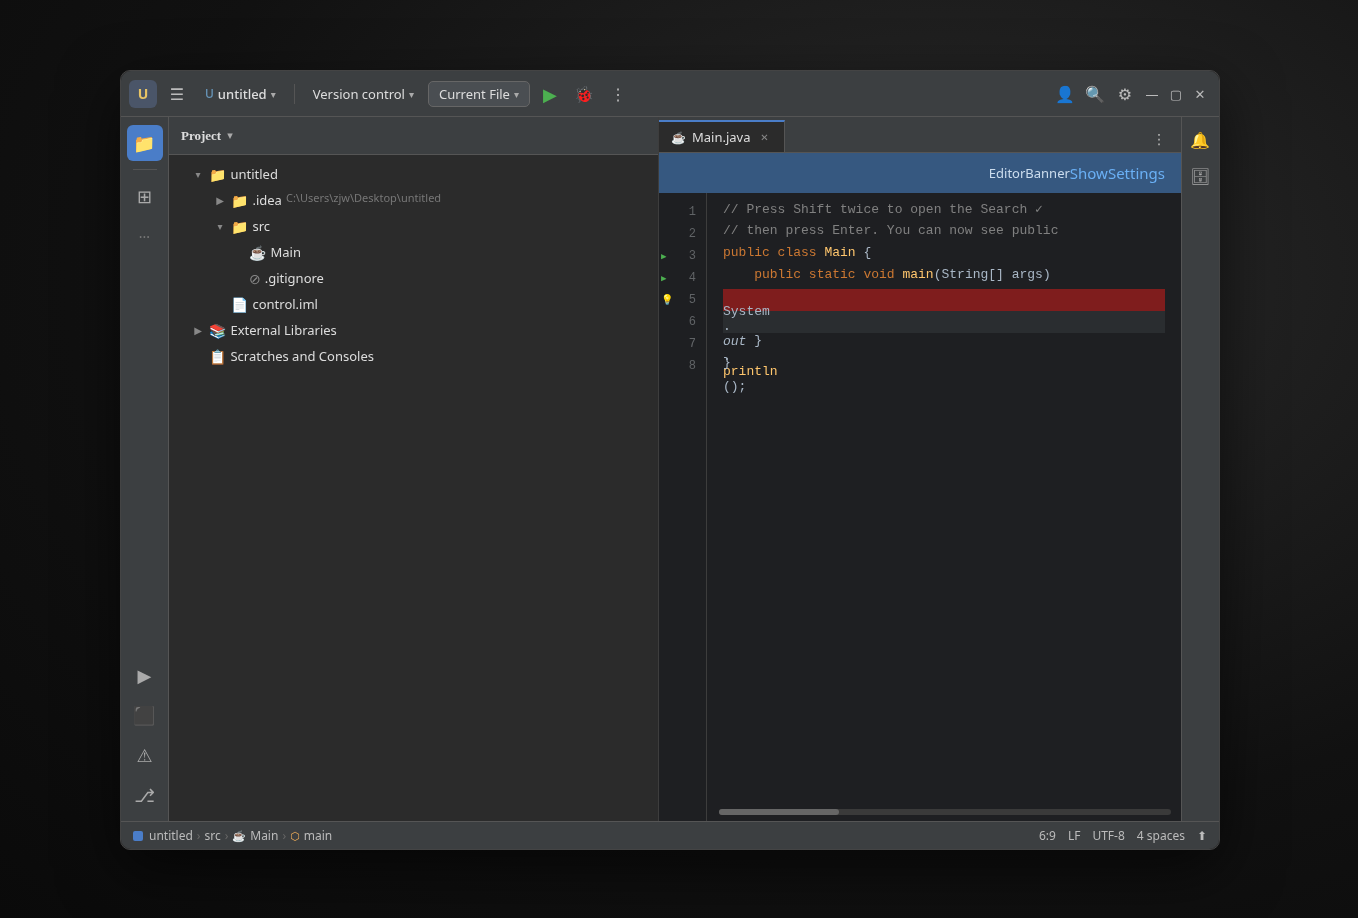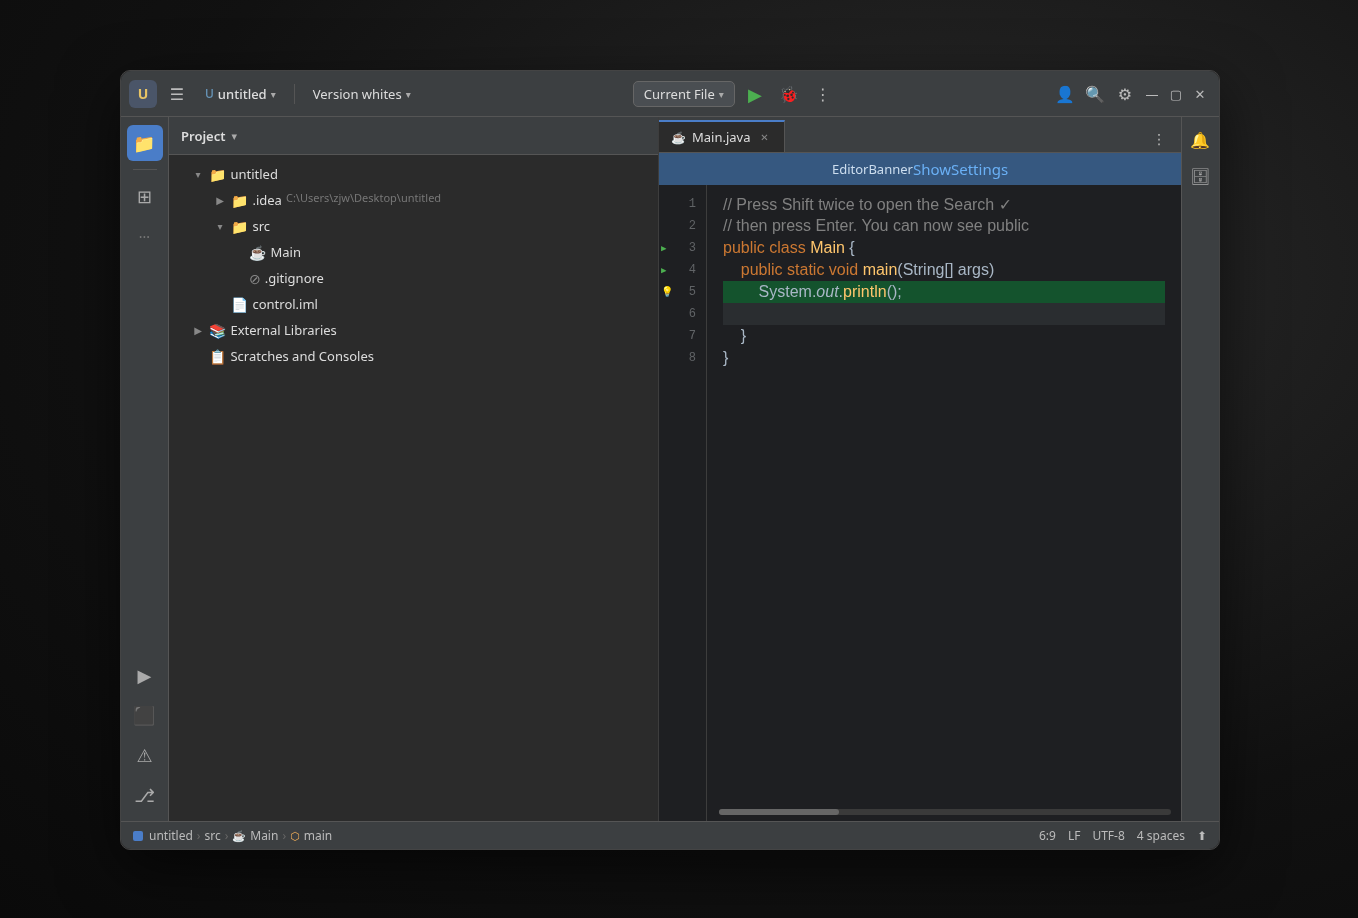--- a/index.html
+++ b/index.html
@@ -96,21 +96,20 @@
       border-radius: 5px;
       cursor: pointer;
       color: #ddd;
       font-size: 13px;
     }
 
     .title-bar-center {
       flex: 1;
       display: flex;
       align-items: center;
-      justify-content: center;
       gap: 6px;
     }
 
     .run-config-btn {
       display: flex;
       align-items: center;
       gap: 4px;
       padding: 3px 10px;
       border-radius: 5px;
       cursor: pointer;
@@ -205,20 +204,21 @@
     }
 
     .panel-header {
       height: 38px;
       display: flex;
       align-items: center;
       padding: 0 12px;
       background: #3c3f41;
       border-bottom: 1px solid #555;
       gap: 6px;
+      font-family: Liberation Serif, serif;
     }
 
     .panel-title {
       font-size: 13px;
       font-weight: 600;
       color: #ddd;
     }
 
     .panel-title-arrow {
       color: #aaa;
@@ -314,26 +314,26 @@
 
     .tabs-right-actions {
       margin-left: auto;
       display: flex;
       align-items: center;
       padding: 0 8px;
     }
 
     
     .editor-banner {
-      height: 32px;
+      height: 40px;
       background: #365880;
       display: flex;
       align-items: center;
       padding: 0 16px;
-      justify-content: center;
+      justify-content: flex-end;
       flex-shrink: 0;
     }
 
     .banner-text {
       font-size: 13px;
       color: #cde;
     }
 
     .banner-action {
       font-size: 15px;
@@ -387,27 +387,26 @@
 
     .code-content {
       flex: 1;
       padding: 8px 16px;
       overflow: auto;
     }
 
     .code-line {
       height: 22px;
       display: flex;
-      align-items: center;
-      font-family: Liberation Sans, sans-serif;
-      font-size: 16px;
+      font-family: Liberation Mono, monospace;
+      font-size: 13px;
       white-space: pre;
     }
 
-    .code-line.highlighted { background: #14532d; }
+    .code-line.highlighted { background: #7f1d1d; flex-direction: column; }
     .code-line.cursor-line { background: #2a2d30; }
 
     .kw { color: #cc7832; }
     .cm { color: #808080; }
     .cl { color: #ffc66d; }
     .id { color: #a9b7c6; }
     .fn { color: #ffc66d; }
     .sy { color: #a9b7c6; }
     .it { font-style: italic; color: #a9b7c6; }
 
@@ -504,21 +503,21 @@
     <div class="icon-btn title-bar-menu-btn">
       <span>☰</span>
     </div>
     <div class="title-project-btn">
       <span style="color:#6897bb;font-size:12px;">U</span>
       <span>untitled</span>
       <span style="font-size:10px;color:#aaa;">▾</span>
     </div>
     <div class="title-bar-separator"></div>
     <div class="title-vcs-btn">
-      <span>Version whites</span>
+      <span>Version control</span>
       <span style="font-size:10px;color:#aaa;">▾</span>
     </div>
     <div class="title-bar-center">
       <div class="run-config-btn">
         <span>Current File</span>
         <span style="font-size:10px;color:#aaa;">▾</span>
       </div>
       <div class="icon-btn" style="color:#4caf50;font-size:18px;">▶</div>
       <div class="icon-btn" style="color:#cc7832;">🐞</div>
       <div class="icon-btn">⋮</div>

